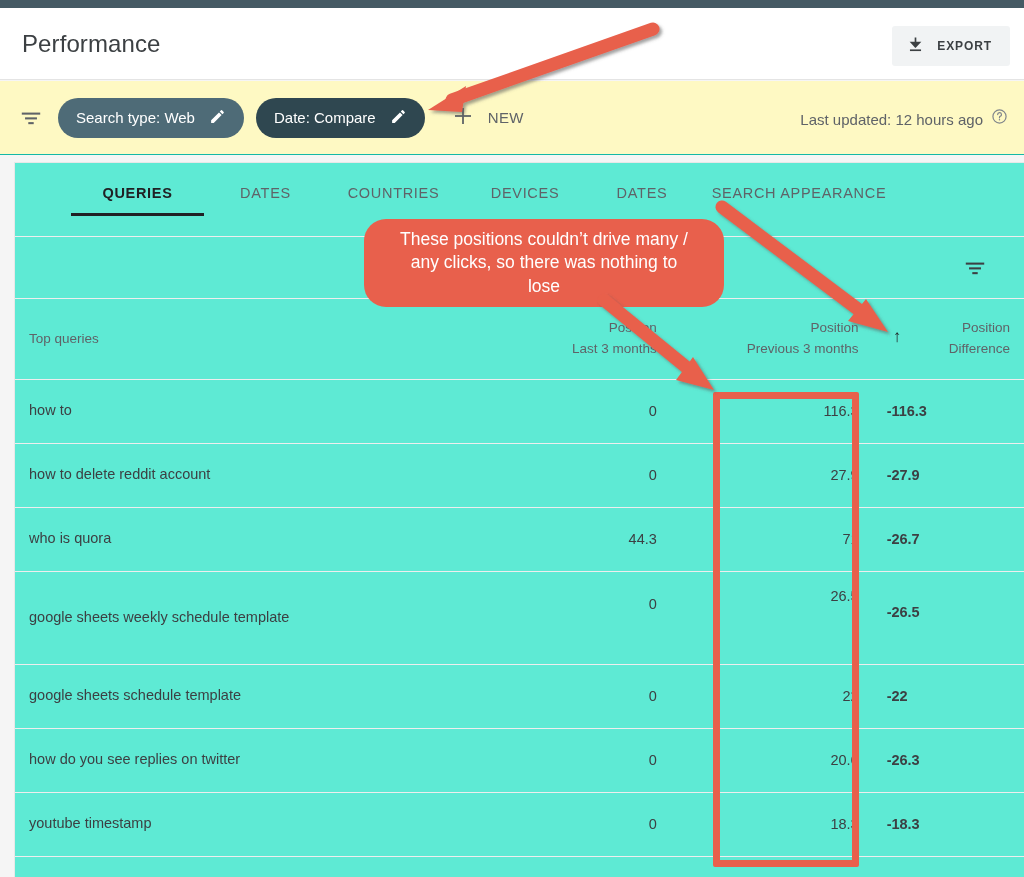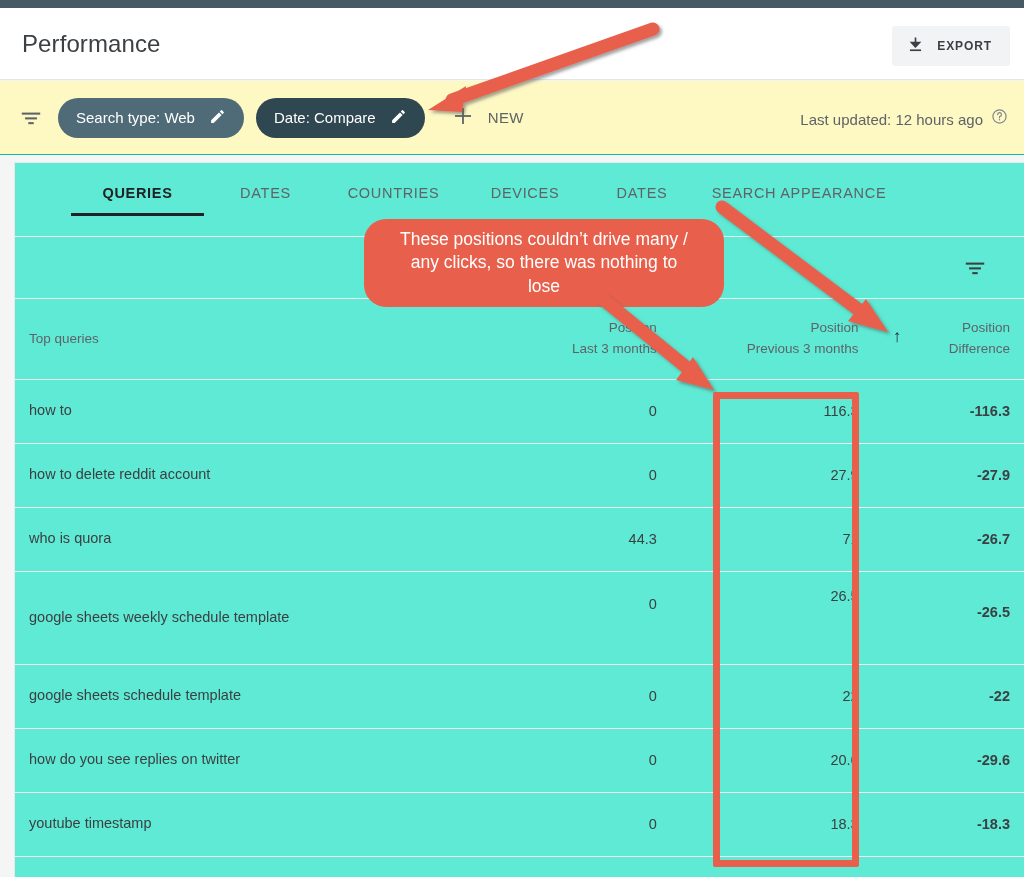--- a/index.html
+++ b/index.html
@@ -119,21 +119,21 @@
     font-size: 17px; color: #202124; font-weight: 400;
   }
 
   table.perf td {
     height: 64px; font-size: 14.5px; color: #3c4043;
     border-bottom: 1px solid #eeeeee; padding: 0 14px;
     vertical-align: middle;
   }
   td.q { text-align: left; padding-left: 32px; line-height: 1.5; }
   td.num { text-align: right; color: #e8912d; }
-  td.diff { text-align: right; color: #e8730a; font-weight: 700; padding-right: 25px; }
+  td.diff { color: #e8730a; font-weight: 700; padding-right: 25px; }
   tr.tall td { height: 93px; }
   .callout {
     position: absolute; left: 364px; top: 219px; width: 360px; height: 88px;
     background: #e8604c; border-radius: 22px;
     display: flex; align-items: center; justify-content: center;
     z-index: 40;
   }
   .callout-text {
     color: #ffffff; font-size: 17.5px; line-height: 1.33;
     text-align: center; padding: 0 36px; font-weight: 400;
@@ -311,21 +311,21 @@
         <tr>
           <td class="q">google sheets schedule template</td>
           <td class="num">0</td>
           <td class="num">22</td>
           <td class="diff">-22</td>
         </tr>
         <tr>
           <td class="q">how do you see replies on twitter</td>
           <td class="num">0</td>
           <td class="num">20.6</td>
-          <td class="diff">-29.6</td>
+          <td class="diff">-26.3</td>
         </tr>
         <tr>
           <td class="q">youtube timestamp</td>
           <td class="num">0</td>
           <td class="num">18.3</td>
           <td class="diff">-18.3</td>
         </tr>
       </tbody>
     </table>
   </div>

